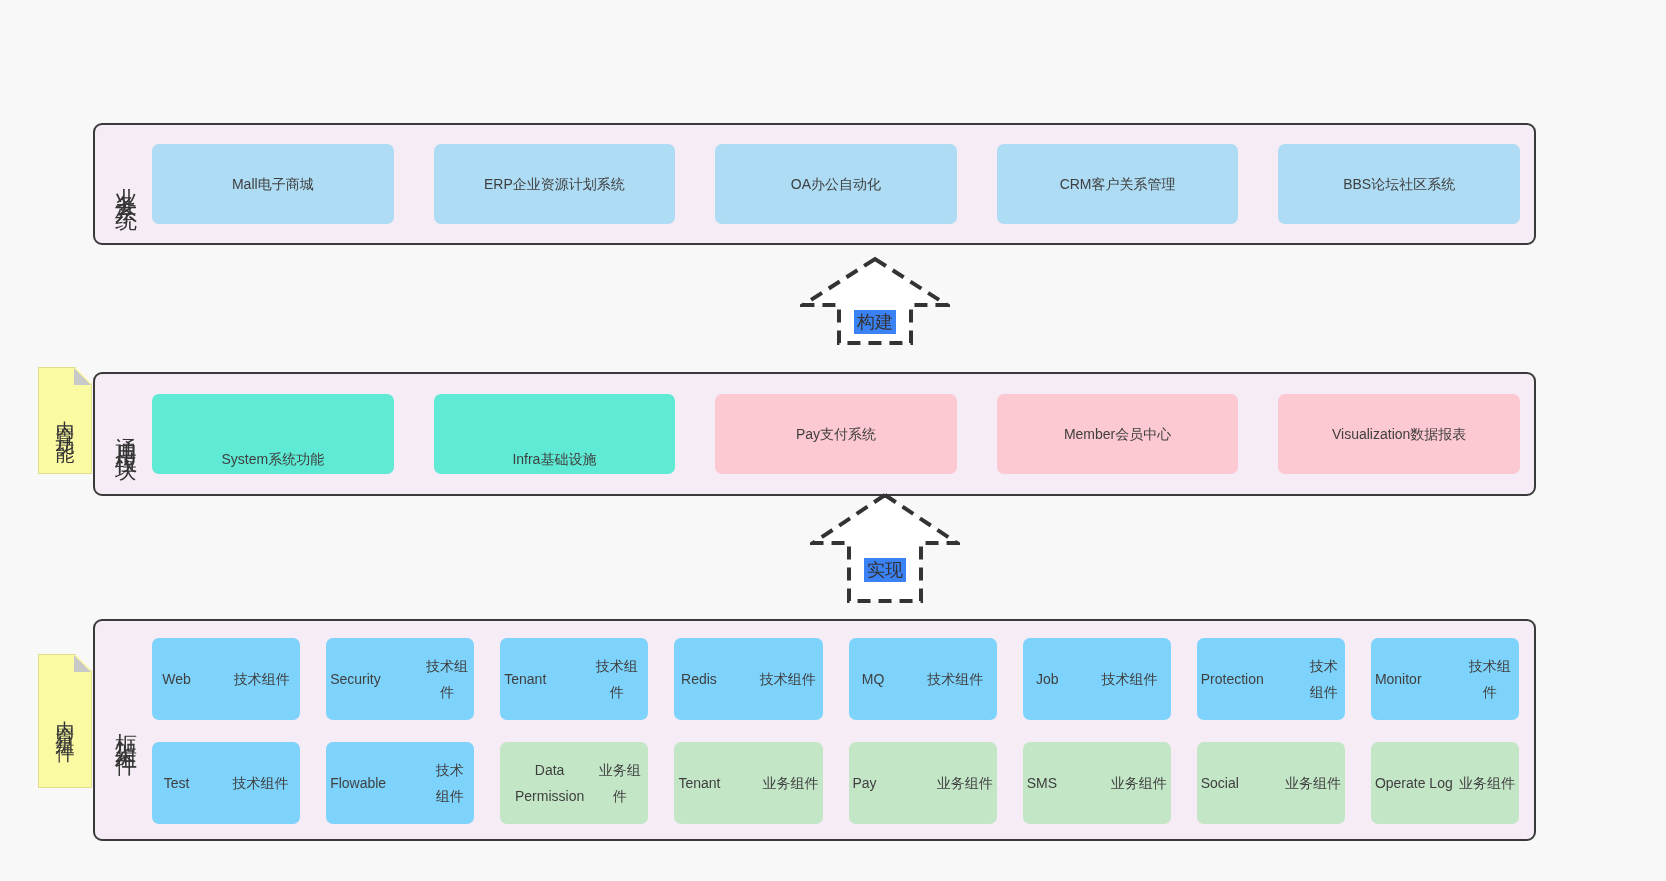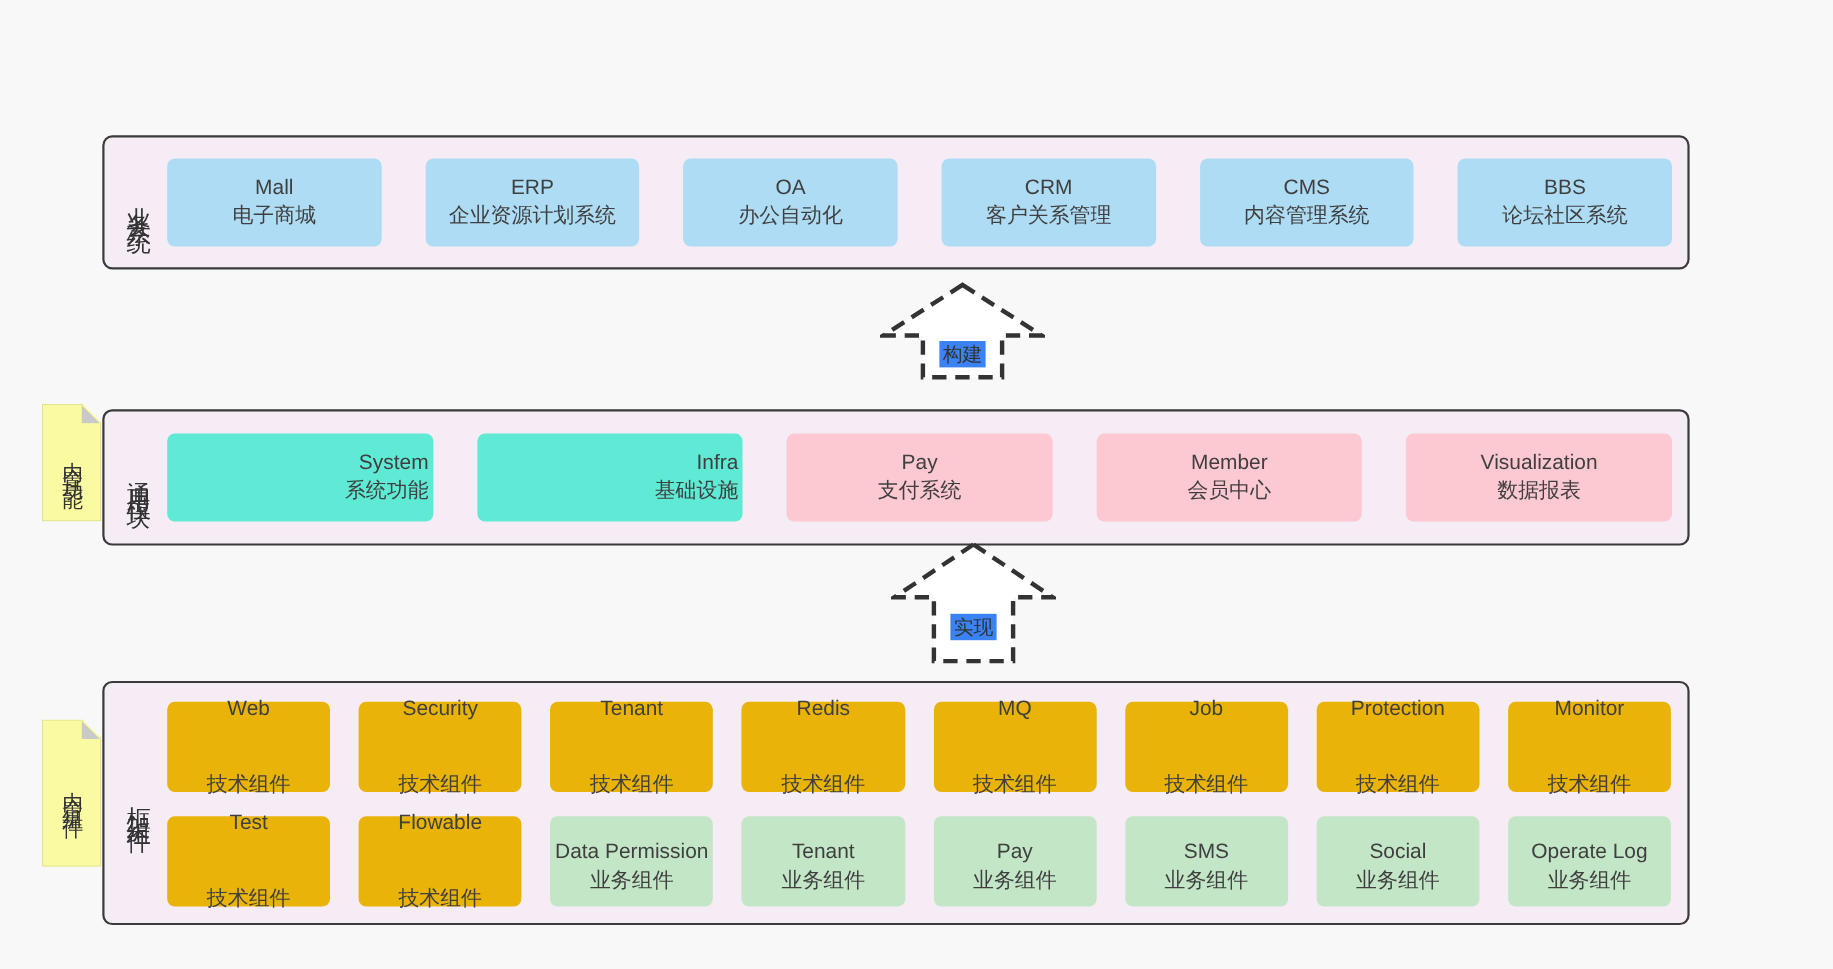--- a/index.html
+++ b/index.html
@@ -29,29 +29,29 @@
   }
   .row6 .box{flex:1;height:80px;}
 
   .grid8{
     position:absolute;left:57px;right:15px;top:17px;
     display:grid;grid-template-columns:repeat(8,1fr);column-gap:26px;row-gap:22px;
   }
   .grid8 .box{height:82px;}
 
   .box{
-    border-radius:7px;display:flex;flex-direction:column;
+    border-radius:7px;display:flex;flex-direction:row;
     align-items:center;justify-content:center;
-    text-align:center;font-size:19px;line-height:26px;color:#3f3f3f;
-    padding:20px 4px;box-sizing:border-box;
+    text-align:center;font-size:14px;line-height:26px;color:#3f3f3f;
+    padding:2px 4px;box-sizing:border-box;
   }
   .v-blue{background:#aedcf4;}
   .v-red{background:#5eead4;align-items:flex-end;}
   .v-pink{background:#fcc8d2;}
-  .v-gdark{background:#eab308;gap:43px;}
+  .v-gdark{background:#7dd3fc;gap:43px;}
   .v-glight{background:#c3e6c7;justify-content:space-between;}
 
   .note{
     position:absolute;left:38px;width:54px;background:#fafaa2;
     border:1px solid #dede8e;box-sizing:border-box;
     clip-path:polygon(0 0,calc(100% - 17px) 0,100% 17px,100% 100%,0 100%);
   }
   #note-modules{top:367px;height:107px;}
   #note-components{top:654px;height:134px;}
   .note-fold{
@@ -91,24 +91,20 @@
     </div>
     <div class="box v-blue">
       <div>OA</div>
       <div>办公自动化</div>
     </div>
     <div class="box v-blue">
       <div>CRM</div>
       <div>客户关系管理</div>
     </div>
     <div class="box v-blue">
-      <div>CMS</div>
-      <div>内容管理系统</div>
-    </div>
-    <div class="box v-blue">
       <div>BBS</div>
       <div>论坛社区系统</div>
     </div>
   </div>
 </div>
 
 <div class="arrow" id="arrow-build">
   <svg viewBox="0 0 150 90">
     <polygon points="75,3 147,49 111,49 111,87 39,87 39,49 3,49" fill="#ffffff" stroke="#333333" stroke-width="4" stroke-dasharray="13 8"></polygon>
   </svg>

